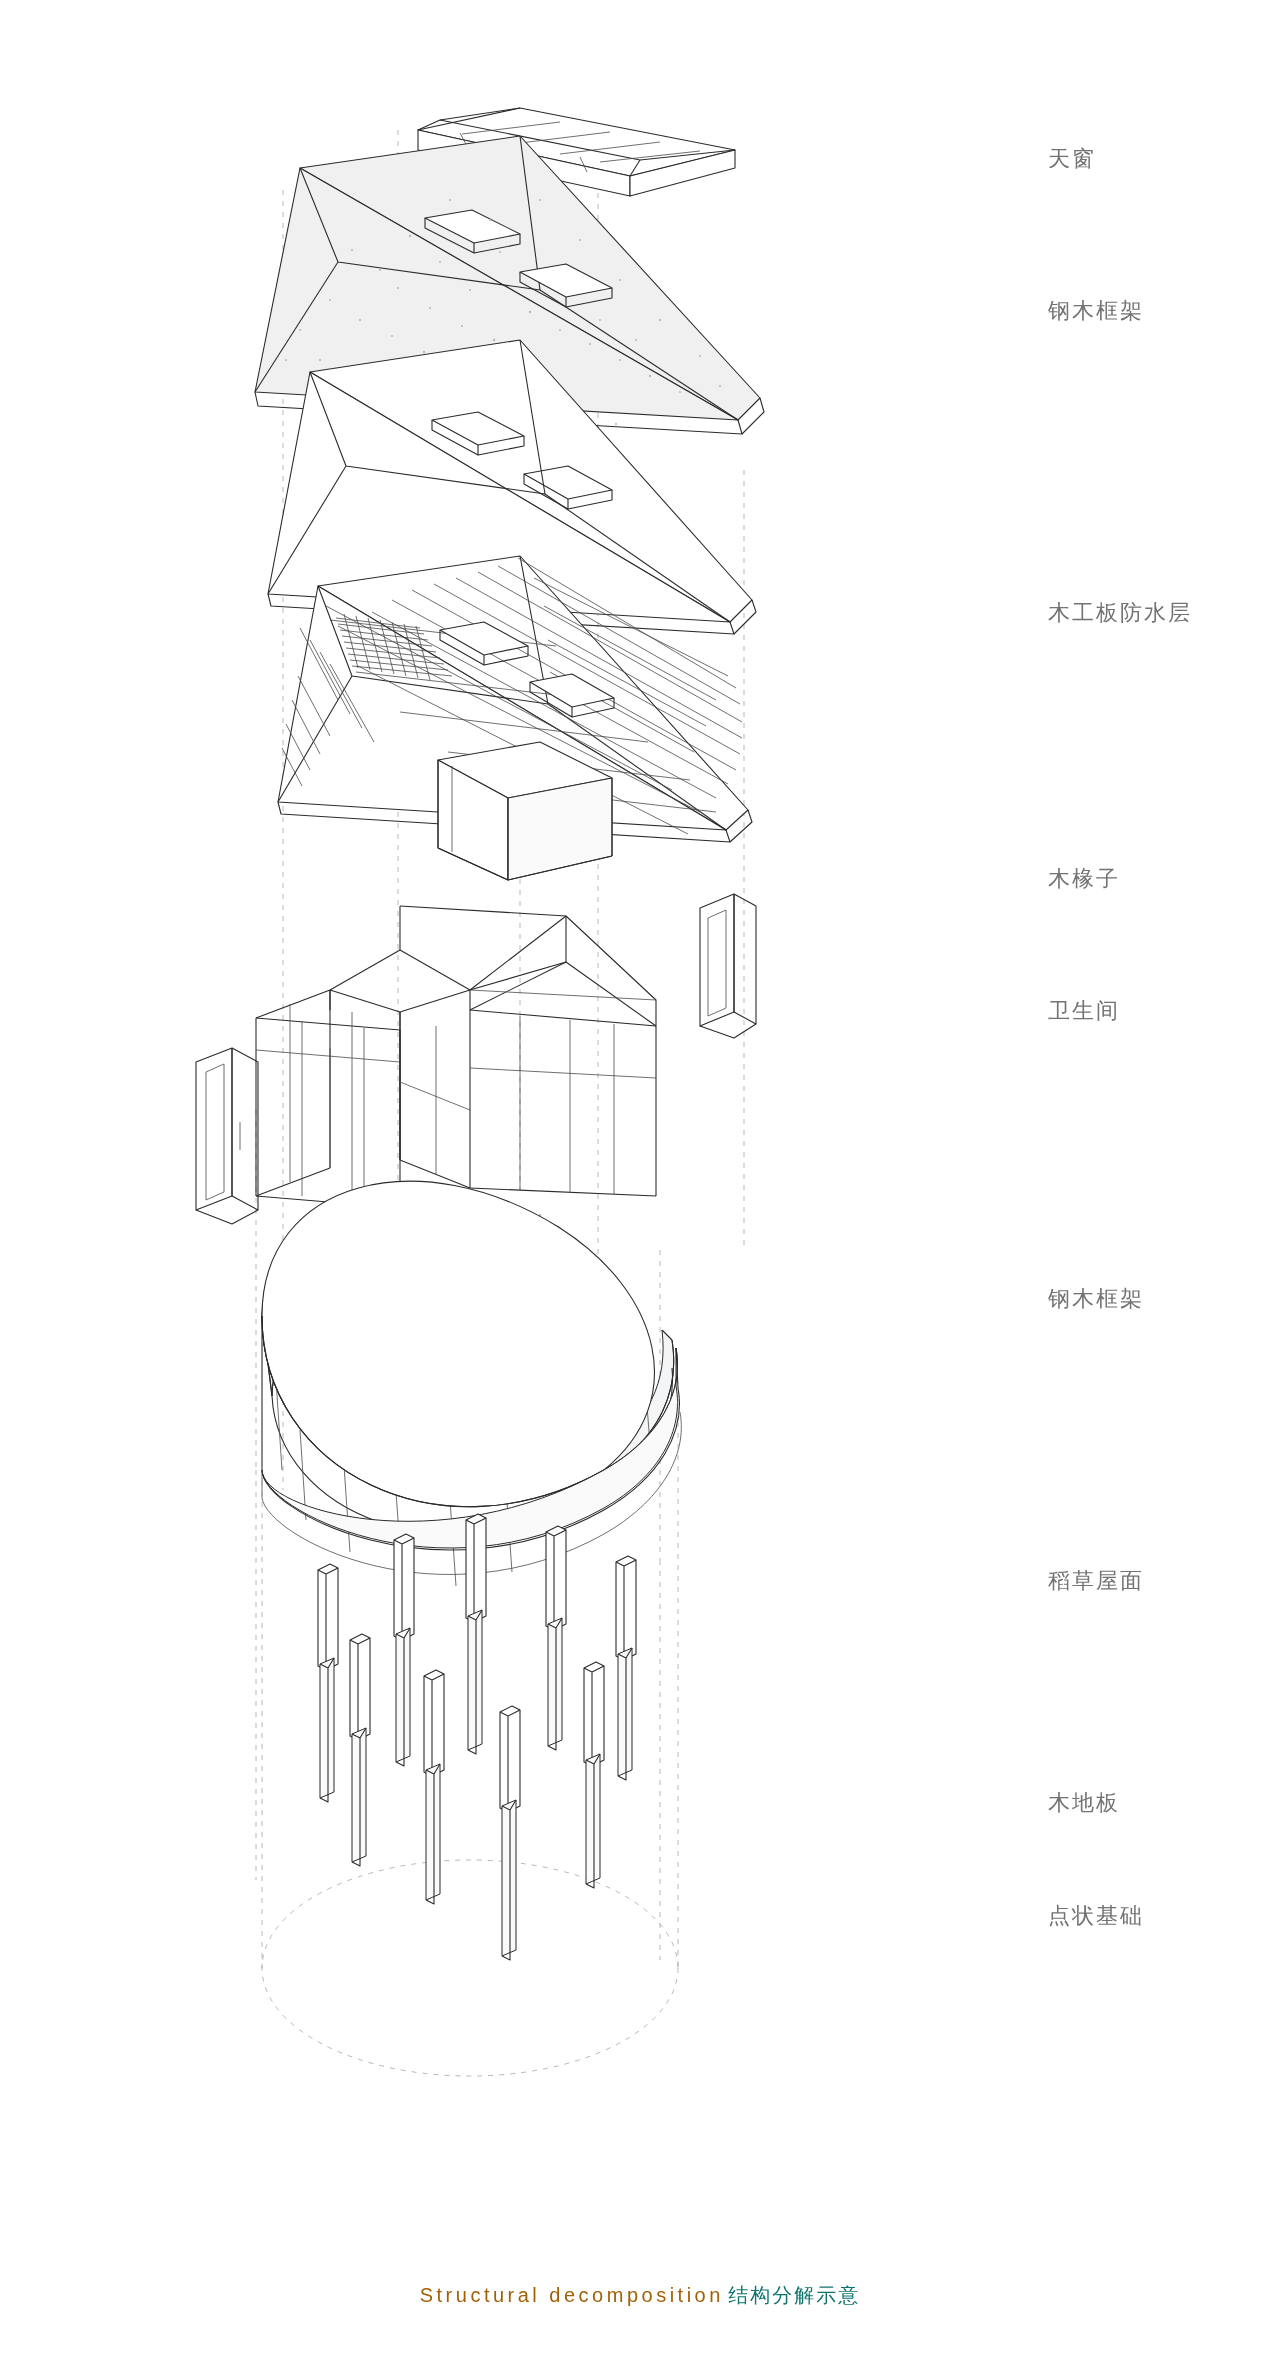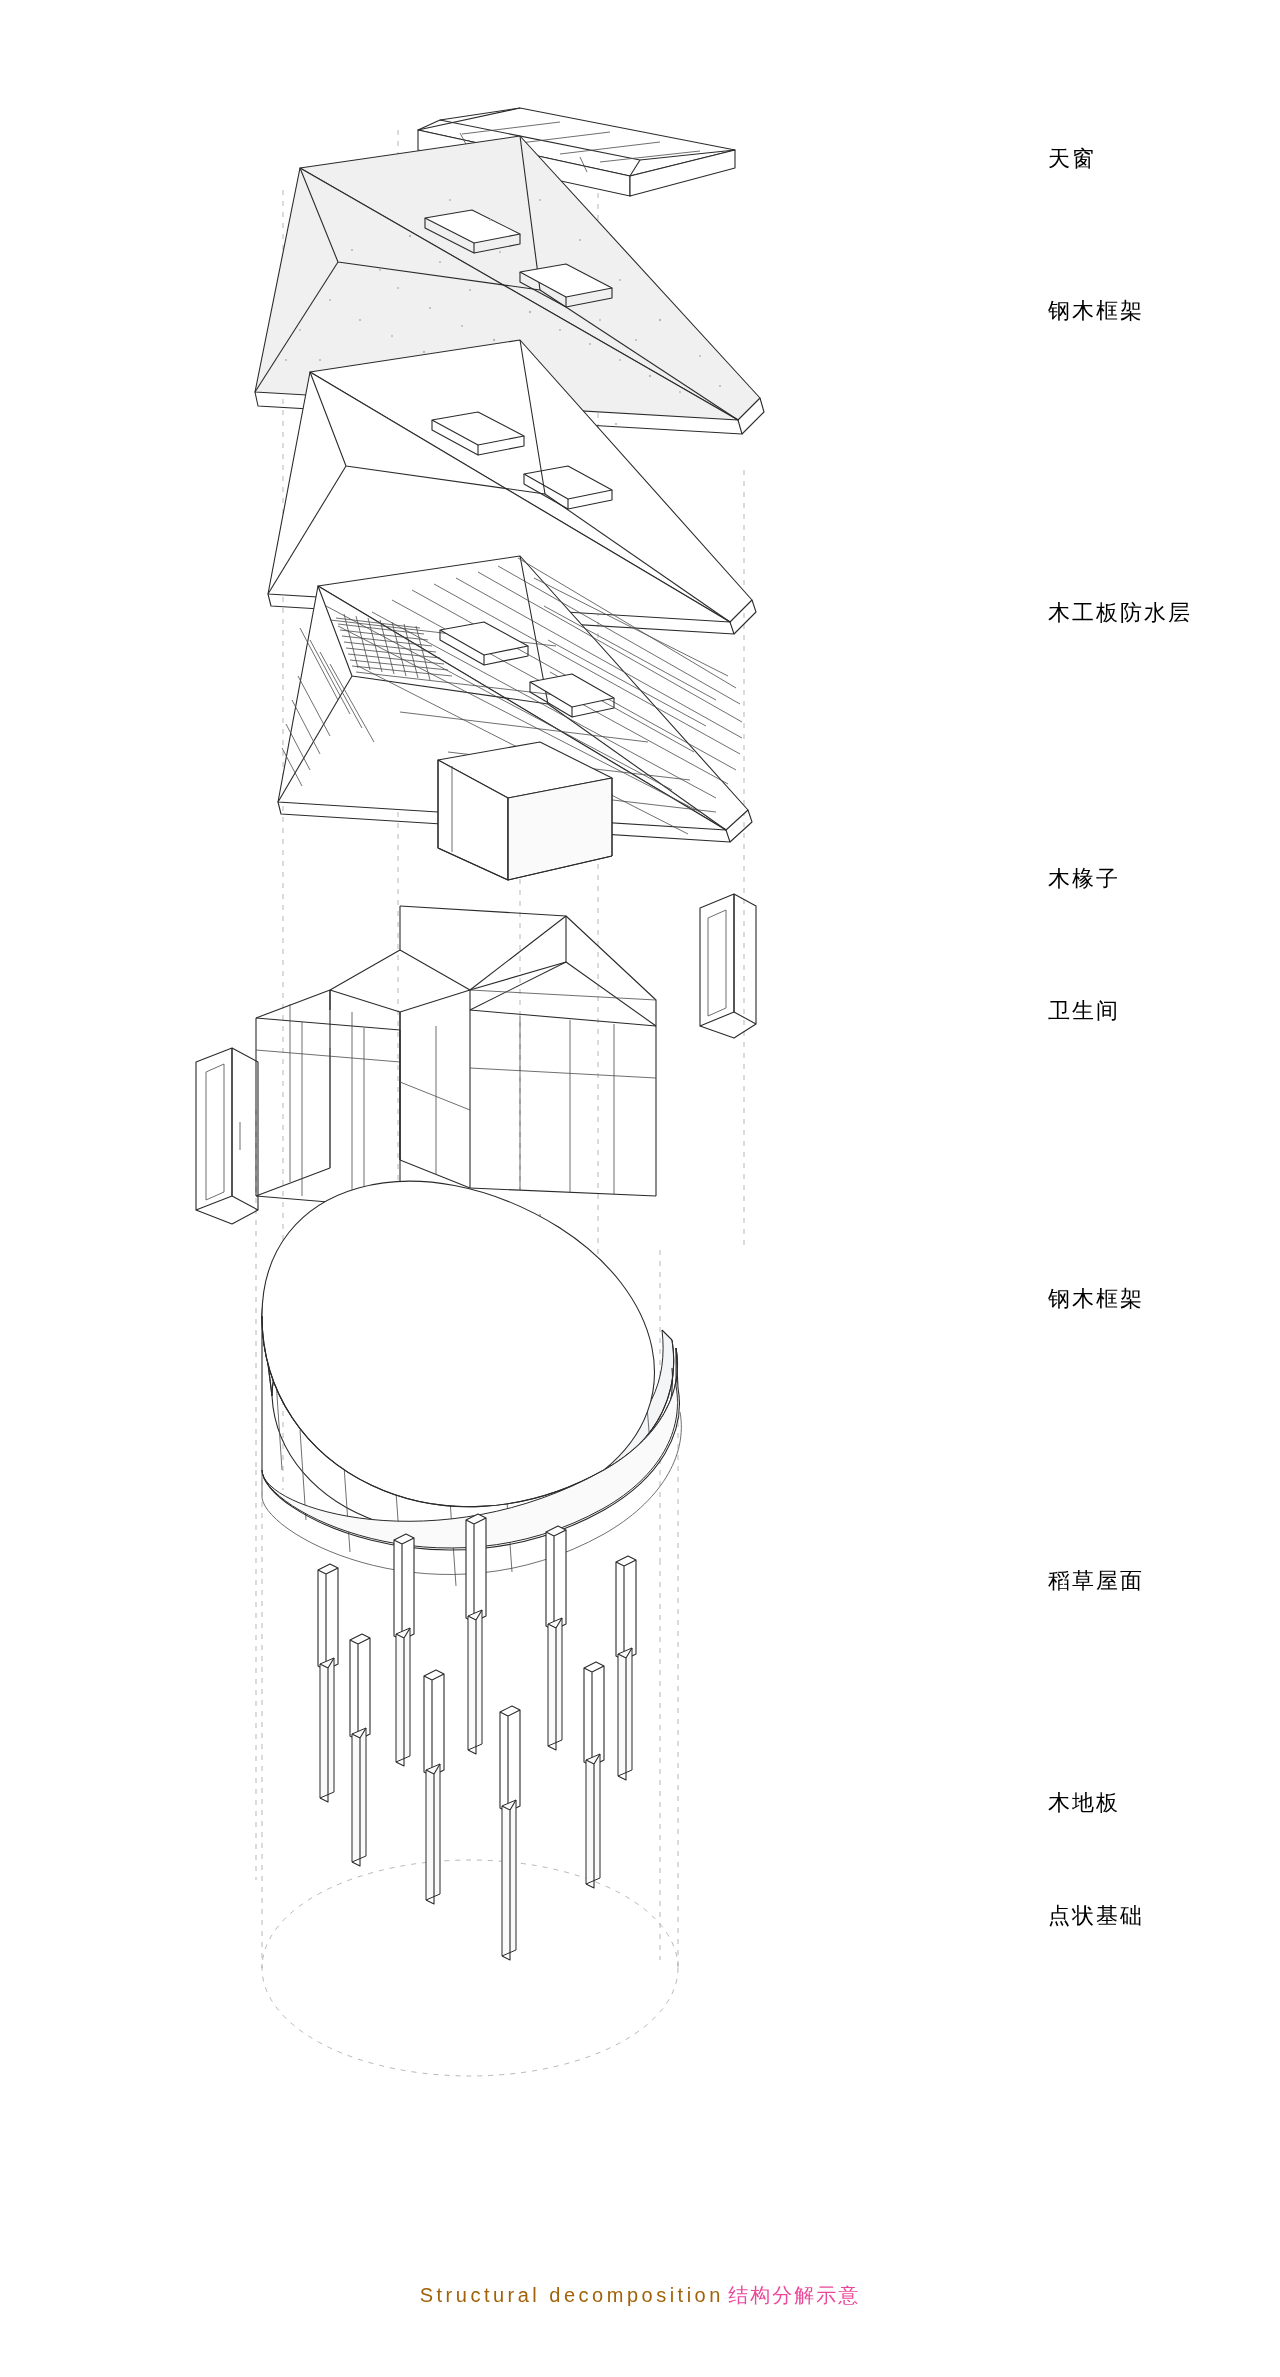--- a/index.html
+++ b/index.html
@@ -38,42 +38,42 @@
   .fill-w      { fill: #ffffff; stroke: #2b2b2b; stroke-width: 1.1; stroke-linejoin: round; }
   .fill-lt     { fill: #fafafa; stroke: #2b2b2b; stroke-width: 1.0; stroke-linejoin: round; }
   .fill-gl     { fill: #f4f5f6; stroke: #2b2b2b; stroke-width: 1.0; stroke-linejoin: round; }
 
   
   .label {
     position: absolute;
     left: 1048px;
     font-size: 22px;
     letter-spacing: 2px;
-    color: #000000;
+    color: #737373;
     white-space: nowrap;
     line-height: 1;
   }
   
   #caption {
     position: absolute;
     left: 0;
     top: 2282px;
     width: 1280px;
     text-align: center;
     white-space: nowrap;
   }
   #caption .en {
     font-size: 20px;
     letter-spacing: 3.5px;
     color: #a16207;
   }
   #caption .cn {
     font-size: 20px;
     letter-spacing: 2px;
-    color: #ec4899;
+    color: #0f766e;
     margin-left: 0;
   }
 </style>
 </head>
 <body>
 
 <div id="page">
 
   <div id="drawing">
   <svg viewBox="0 0 1030 2300" xmlns="http://www.w3.org/2000/svg">

